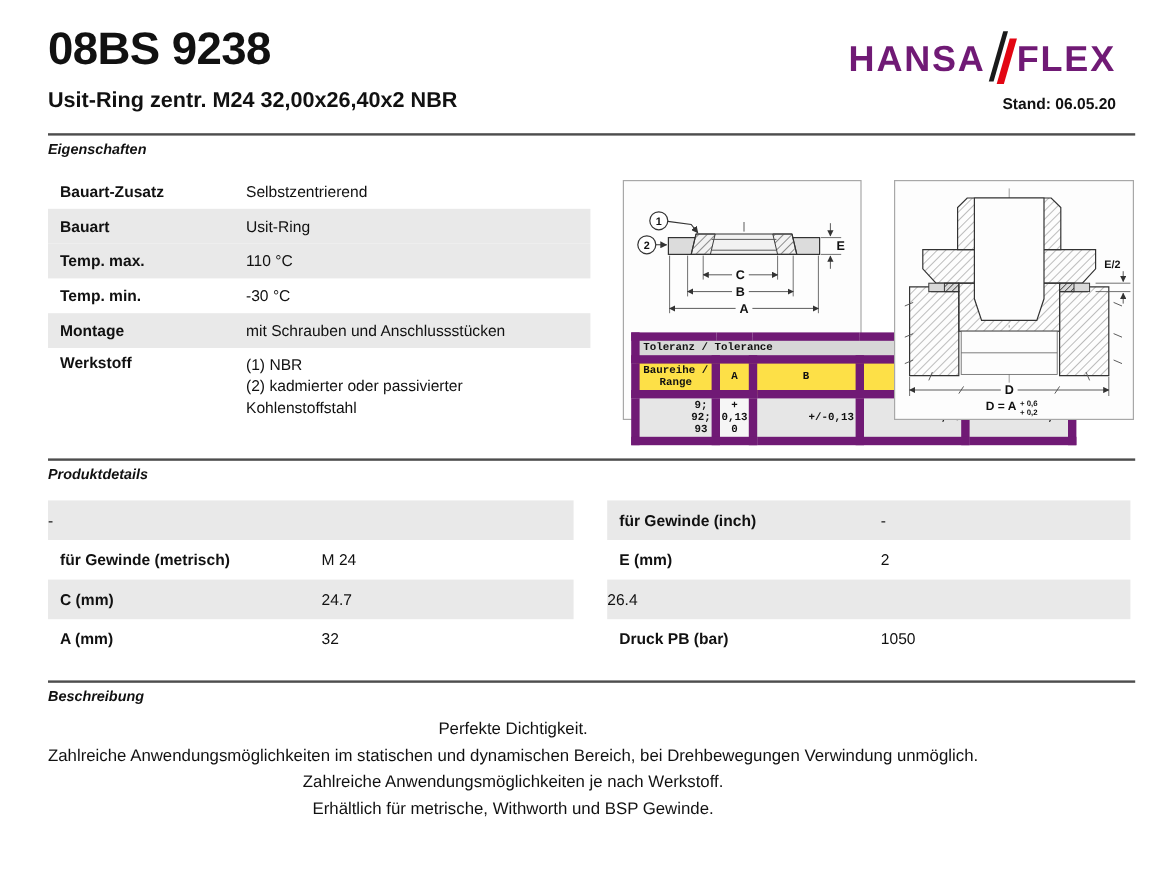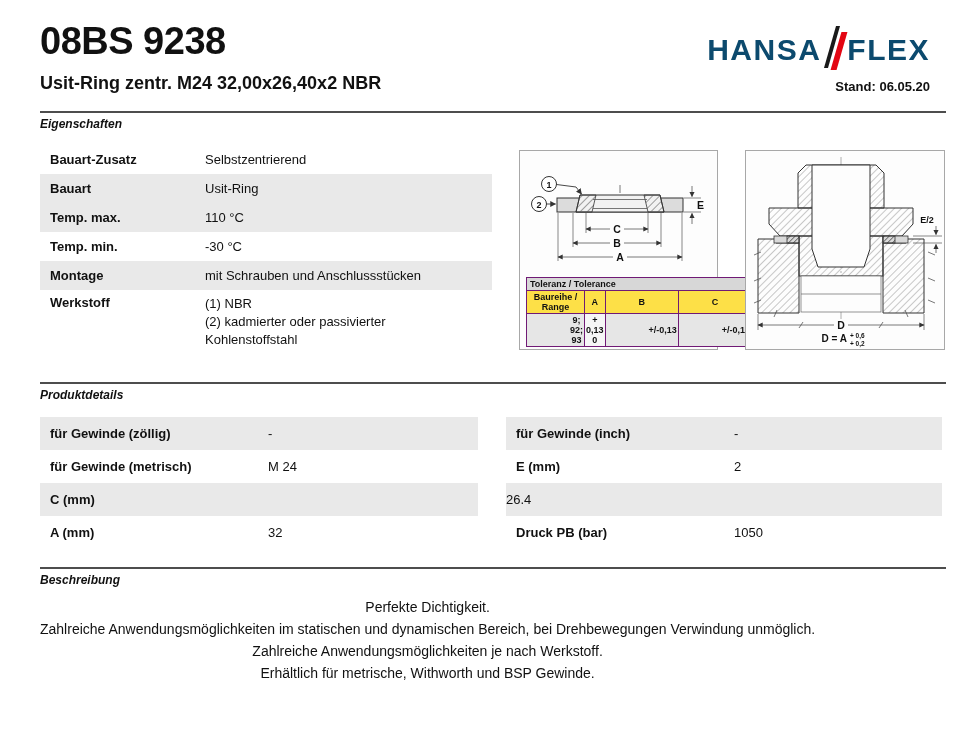--- a/index.html
+++ b/index.html
@@ -3,21 +3,21 @@
 <meta charset="utf-8">
 <style>
   html,body{margin:0;padding:0;background:#fff;}
   .page{position:relative;width:977px;height:745px;background:#ffffff;
         font-family:"Liberation Sans",sans-serif;color:#111;overflow:hidden;}
 
   
   .title{position:absolute;left:40px;top:20px;font-size:38px;font-weight:bold;letter-spacing:-0.5px;}
   .subtitle{position:absolute;left:40px;top:73px;font-size:18px;font-weight:bold;}
   .logo{position:absolute;top:31px;right:47px;display:flex;align-items:center;
-        font-size:30px;font-weight:bold;color:#0c4a6e;letter-spacing:1.5px;}
+        font-size:30px;font-weight:bold;color:#701a75;letter-spacing:1.5px;}
   .logo .slash{position:relative;width:24px;height:38px;margin:0 1px;}
   .slash-black{position:absolute;left:8px;top:-5px;width:4px;height:42px;background:#1a1a1a;transform:skewX(-16deg);}
   .slash-red{position:absolute;left:14px;top:1px;width:6px;height:38px;background:#e30613;transform:skewX(-16deg);}
   .stand{position:absolute;top:79px;right:47px;font-size:13px;font-weight:bold;}
 
   
   .hr{position:absolute;left:40px;width:906px;height:2px;background:#4d4d4d;}
   #hr1{top:111px}#hr2{top:382px}#hr3{top:567px}
   .h2{position:absolute;left:40px;font-size:12px;font-weight:bold;font-style:italic;}
   #eig-h{top:117px}#prod-h{top:388px}#besch-h{top:573px}
@@ -31,21 +31,21 @@
   .prow.multi .val span{display:block;line-height:18px;}
 
   
   .panel{position:absolute;top:150px;background:#fdfdfd;border:1px solid #a8a8a8;box-sizing:border-box;}
   #panelL{left:519px;width:199px;height:200px;}
   #panelR{left:745px;width:200px;height:200px;}
   .panel svg{display:block;}
 
   
   .tol{position:absolute;left:6px;top:126px;border-collapse:collapse;font-size:9px;font-weight:bold;color:#111;}
-  .tol td{border:1px solid #701a75;text-align:center;padding:1px 1px;line-height:10px;}
+  .tol td{border:7px solid #701a75;text-align:center;padding:1px 1px;line-height:10px;font-family:Liberation Mono, monospace;}
   .tol .tol-title{background:#d7d7d7;text-align:left;padding:1px 3px;}
   .tol .hd{background:#fde047;}
   .tol .dt{background:#e6e6e6;padding-left:43px;}
   .tol .acell{background:#f6f6f6;}
 
   
   .prod-table{position:absolute;top:417px;}
   #prodL{left:40px;width:438px}
   #prodR{left:506px;width:436px}
   .drow{display:grid;grid-template-columns:228px 1fr;height:33px;align-items:center;font-size:13px;}
@@ -252,29 +252,29 @@
       <line x1="190" y1="102" x2="190" y2="93.4" stroke="#555" stroke-width="0.8" marker-end="url(#aR)"></line>
       <text x="181" y="72" font-size="9" text-anchor="middle">E/2</text>
     </svg>
   </div>
 
   <div class="hr" id="hr2"></div>
   <div class="h2" id="prod-h">Produktdetails</div>
 
   <div class="prod-table" id="prodL">
     <div class="drow gray">
-      <span class="lbl">für Gewinde (zöllig)</span>
       <span class="val">-</span>
     </div>
     <div class="drow">
       <span class="lbl">für Gewinde (metrisch)</span>
       <span class="val">M 24</span>
     </div>
     <div class="drow gray">
       <span class="lbl">C (mm)</span>
+      <span class="val">24.7</span>
     </div>
     <div class="drow">
       <span class="lbl">A (mm)</span>
       <span class="val">32</span>
     </div>
   </div>
 
   <div class="prod-table" id="prodR">
     <div class="drow gray">
       <span class="lbl">für Gewinde (inch)</span>

